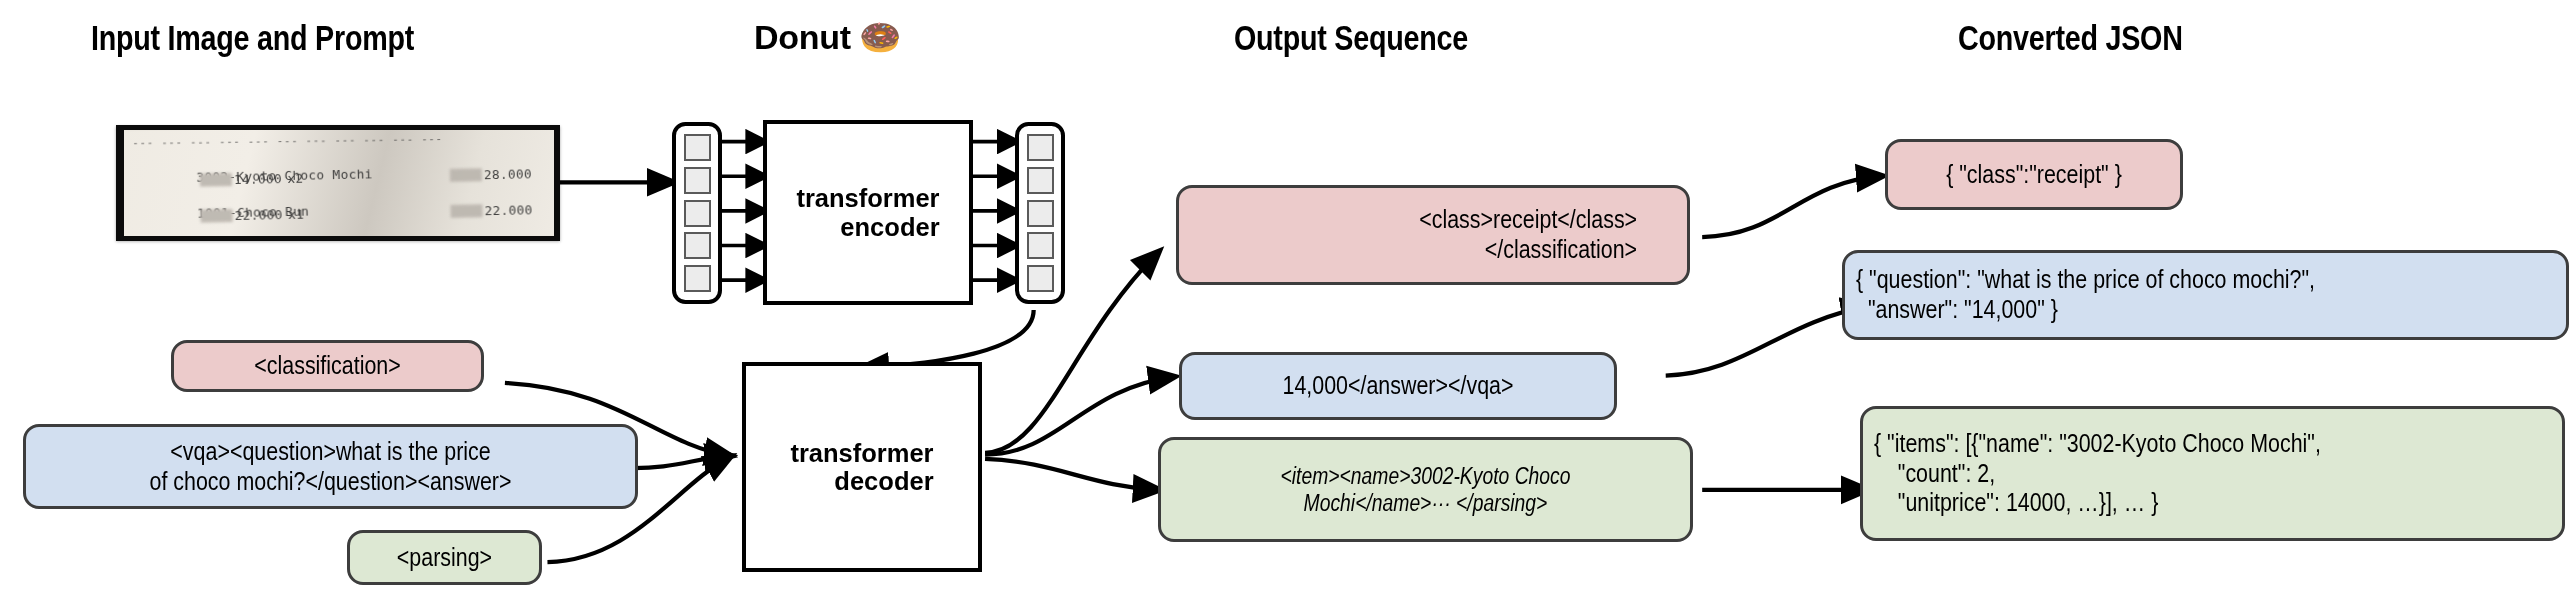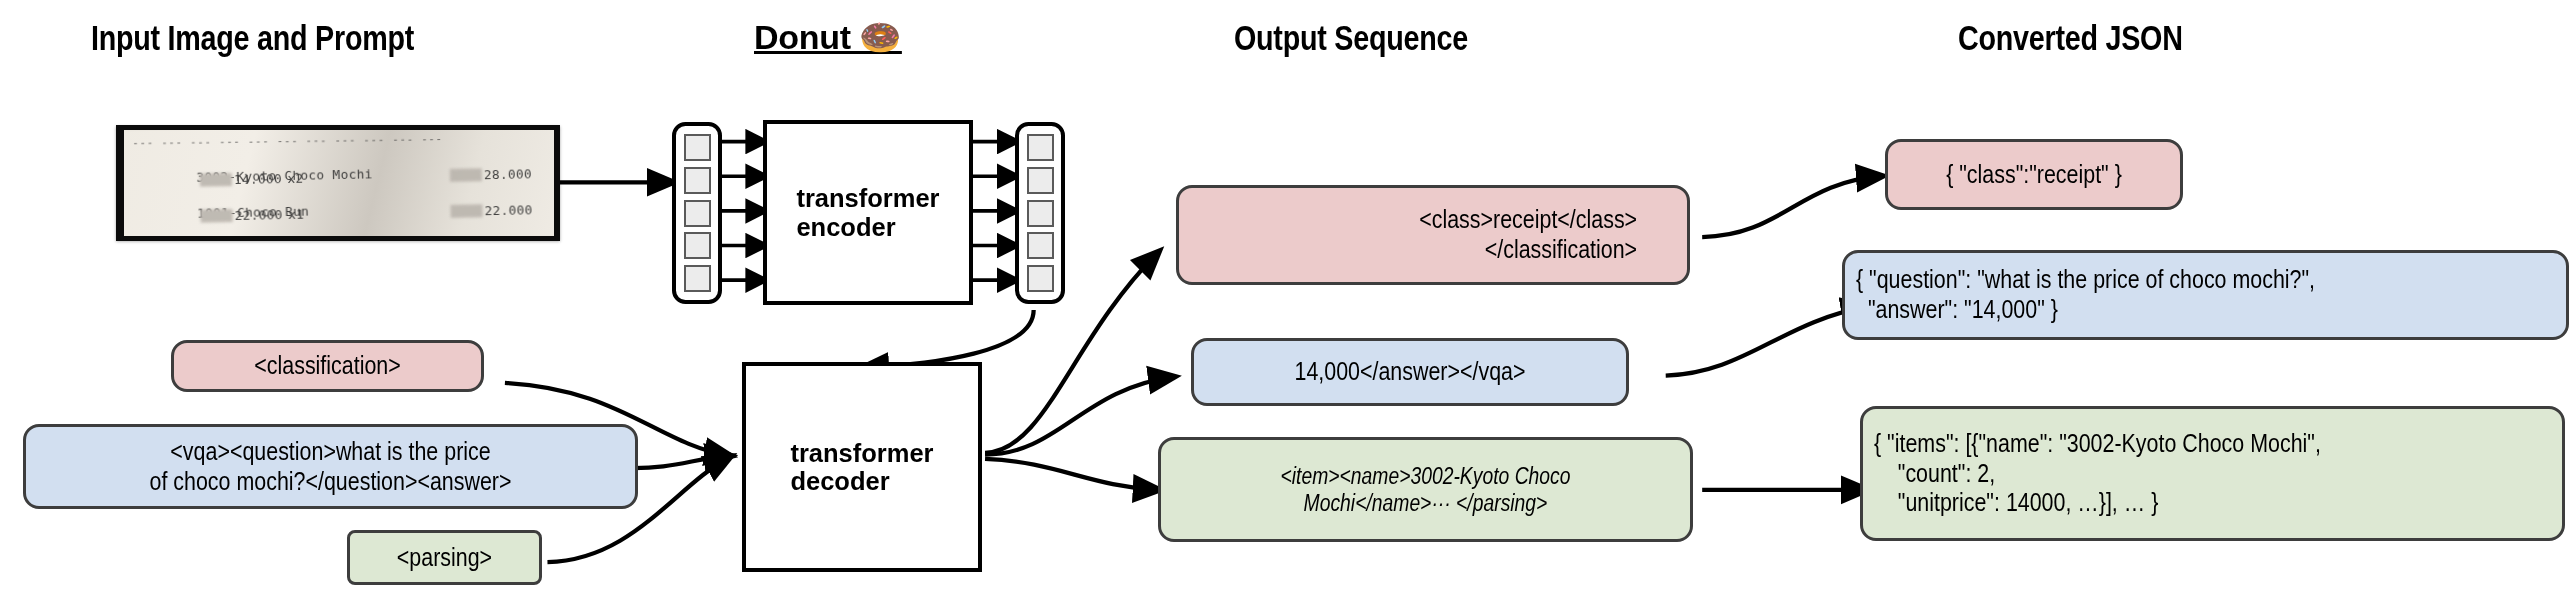--- a/index.html
+++ b/index.html
@@ -9,21 +9,21 @@
     -webkit-font-smoothing:antialiased;
   }
   #stage{position:absolute;left:0;top:0;width:2576px;height:612px;}
 
   
   .col-title{
     position:absolute;font-weight:bold;color:#000;white-space:nowrap;
     font-size:35px;letter-spacing:-0.3px;
     transform:scaleX(.82);transform-origin:left center;
   }
-  .col-title.wide{transform:scaleX(1);text-decoration:underline;}
+  .col-title.wide{transform:scaleX(1);}
 
   
   #wires{position:absolute;left:0;top:0;width:2576px;height:612px;}
 
   
   .node{
     position:absolute;box-sizing:border-box;
     border:3.6px solid #3d3d3d;border-radius:16px;
     display:flex;align-items:center;justify-content:center;
     text-align:center;color:#000;line-height:1.16;
@@ -38,21 +38,21 @@
   .node.left .txt{ transform-origin:left center; }
   .pink {background:#eccbcb;}
   .blue {background:#d2dff0;}
   .green{background:#dde8d3;}
 
   
   .block{
     position:absolute;box-sizing:border-box;background:#fff;
     border:4.3px solid #000;
     display:flex;align-items:center;justify-content:center;
-    font-weight:bold;color:#000;text-align:left;line-height:1.1;
+    font-weight:bold;color:#000;text-align:right;line-height:1.1;
     white-space:pre-line;
   }
 
   
   .strip{
     position:absolute;box-sizing:border-box;background:#fff;
     border:4.3px solid #000;border-radius:13.4px;
     display:flex;flex-direction:column;align-items:center;
     justify-content:space-around;padding:4.9px 0;
   }
@@ -212,30 +212,30 @@
 
   <div class="node pink" style="left:171px;top:340px;width:313px;height:52px;font-size:25.5px;">
     <span class="txt">&lt;classification&gt;</span>
   </div>
 
   <div class="node blue" style="left:23px;top:424px;width:615px;height:85px;font-size:25.5px;">
     <span class="txt">&lt;vqa&gt;&lt;question&gt;what is the price
 of choco mochi?&lt;/question&gt;&lt;answer&gt;</span>
   </div>
 
-  <div class="node green" style="left:347px;top:530px;width:195px;height:55px;font-size:25.5px;border-radius:8px;">
+  <div class="node green" style="left:347px;top:530px;width:195px;height:55px;font-size:25.5px;">
     <span class="txt">&lt;parsing&gt;</span>
   </div>
 
   <div class="node pink" style="left:1176px;top:185px;width:514px;height:100px;font-size:25.5px;text-align:right;">
     <span class="txt">&lt;class&gt;receipt&lt;/class&gt;
 &lt;/classification&gt;</span>
   </div>
 
-  <div class="node blue" style="left:1179px;top:338px;width:438px;height:68px;font-size:25.5px;margin-left:12px;">
+  <div class="node blue" style="left:1179px;top:352px;width:438px;height:68px;font-size:25.5px;">
     <span class="txt">14,000&lt;/answer&gt;&lt;/vqa&gt;</span>
   </div>
 
   <div class="node green" style="left:1158px;top:437px;width:535px;height:105px;font-size:23px;font-style:italic;">
     <span class="txt">&lt;item&gt;&lt;name&gt;3002-Kyoto Choco
 Mochi&lt;/name&gt;··· &lt;/parsing&gt;</span>
   </div>
 
   <div class="node pink" style="left:1885px;top:139px;width:298px;height:71px;font-size:25.5px;">
     <span class="txt">{ "class":"receipt" }</span>

